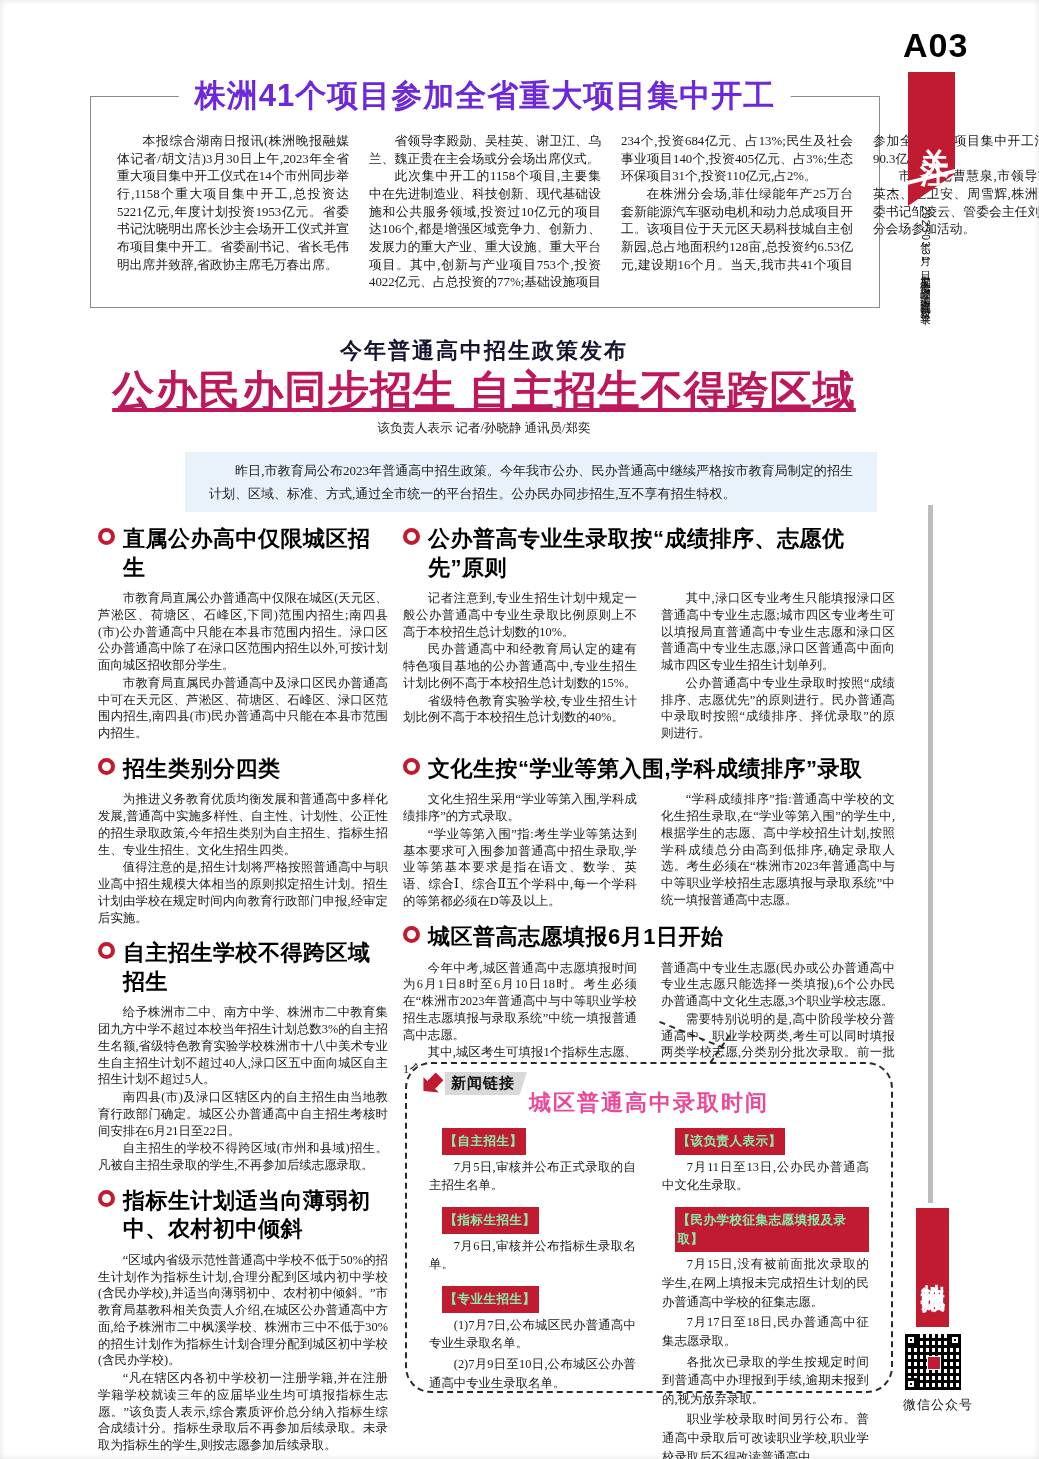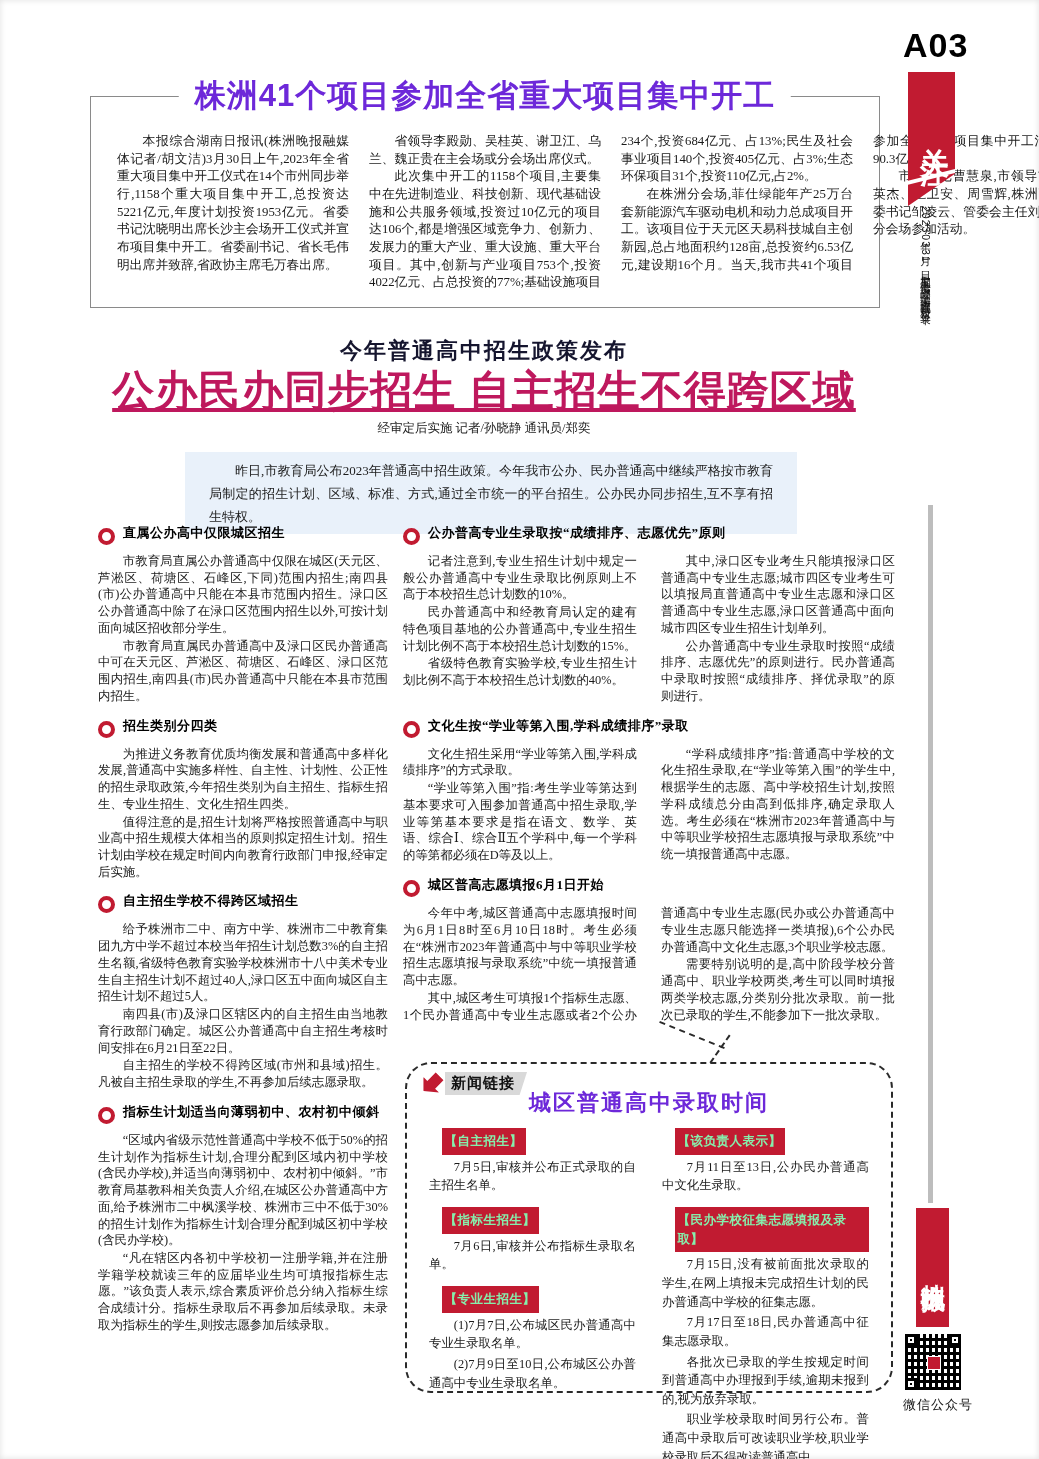--- a/index.html
+++ b/index.html
@@ -36,41 +36,41 @@
   .headline{
     position:absolute;left:60px;top:363px;width:848px;text-align:center;
     font-family:"Liberation Sans","DejaVu Sans",sans-serif;
     font-size:42px;font-weight:bold;color:#be185d;letter-spacing:1px;white-space:nowrap;text-decoration:underline;
   }
   .byline{
     position:absolute;left:90px;top:420px;width:788px;text-align:center;
     font-size:12.5px;color:#222;
   }
   .lead-box{
-    position:absolute;left:185px;top:452px;width:612px;min-height:44px;
+    position:absolute;left:185px;top:452px;width:692px;min-height:44px;
     background:#e9f1fa;padding:8px 24px 6px 24px;box-sizing:border-box;
     font-size:13px;line-height:1.75;color:#1c1c1c;text-align:justify;
   }
   .lead-box p{margin:0;text-indent:2em;}
   .lead-tail{
     position:absolute;left:500px;bottom:-9px;width:20px;height:20px;
     background:#9db7d0;transform:rotate(45deg);z-index:-1;
   }
   
   .col-left{position:absolute;left:98px;top:525px;width:290px;}
   .col-right{position:absolute;left:403px;top:525px;width:492px;}
   .section{margin-bottom:13px;}
   .sec-head{display:flex;align-items:flex-start;margin-bottom:8px;}
   .bullet{
     flex:0 0 auto;width:9px;height:9px;margin:3px 8px 0 0;
     border:4.5px solid #c11b31;border-radius:50%;background:#fff;
   }
   .sec-head h3{
-    margin:0;font-family:Liberation Serif, serif;
-    font-size:13px;font-weight:bold;color:#000;line-height:1.3;letter-spacing:.5px;
+    margin:0;font-family:Liberation Sans, sans-serif;
+    font-size:22px;font-weight:bold;color:#000;line-height:1.3;letter-spacing:.5px;
   }
   .sec-body p{margin:0 0 1px 0;font-size:12.4px;line-height:1.35;text-align:justify;text-indent:2em;}
   .two-col{column-count:2;column-gap:24px;}
   
   .news-box{
     position:absolute;left:405px;top:1062px;width:488px;height:331px;
     border:2px dashed #2a2a2a;border-radius:26px;box-sizing:border-box;
     padding:10px 22px 12px 22px;background:#fff;
   }
   .news-tail1{position:absolute;left:250px;top:-30px;width:70px;border-top:2px dashed #2a2a2a;transform:rotate(22deg);}
@@ -83,21 +83,21 @@
   }
   .news-label .txt{
     background:#d9d9d9;padding:2px 12px 2px 6px;
     clip-path:polygon(0 0,100% 0,91% 100%,0 100%);
     font-family:"Liberation Sans","DejaVu Sans",sans-serif;
     font-size:15px;font-weight:bold;color:#111;letter-spacing:1px;text-align:right;
   }
   .news-title{
     margin:14px 0 10px 0;text-align:center;
     font-family:"Liberation Sans","DejaVu Sans",sans-serif;
-    font-size:22px;font-weight:600;color:#6d28d9;letter-spacing:2px;
+    font-size:22px;font-weight:600;color:#ec4899;letter-spacing:2px;
   }
   .news-entries{column-count:2;column-gap:26px;font-size:12.4px;line-height:1.5;}
   .news-entry{break-inside:avoid-column;margin-bottom:12px;}
   .news-tag{
     display:inline-block;margin-left:1em;margin-bottom:3px;
     background:#c11b31;color:#86efac;font-weight:bold;
     font-family:"Liberation Sans","DejaVu Sans",sans-serif;
     font-size:12.5px;padding:4px 3px;letter-spacing:.5px;
   }
   .news-entry p{margin:0 0 2px 0;text-indent:2em;text-align:justify;}
@@ -162,21 +162,21 @@
       <p>本报综合湖南日报讯(株洲晚报融媒体记者/胡文洁)3月30日上午,2023年全省重大项目集中开工仪式在14个市州同步举行,1158个重大项目集中开工,总投资达5221亿元,年度计划投资1953亿元。省委书记沈晓明出席长沙主会场开工仪式并宣布项目集中开工。省委副书记、省长毛伟明出席并致辞,省政协主席毛万春出席。</p>
       <p>省领导李殿勋、吴桂英、谢卫江、乌兰、魏正贵在主会场或分会场出席仪式。</p>
       <p>此次集中开工的1158个项目,主要集中在先进制造业、科技创新、现代基础设施和公共服务领域,投资过10亿元的项目达106个,都是增强区域竞争力、创新力、发展力的重大产业、重大设施、重大平台项目。其中,创新与产业项目753个,投资4022亿元、占总投资的77%;基础设施项目234个,投资684亿元、占13%;民生及社会事业项目140个,投资405亿元、占3%;生态环保项目31个,投资110亿元,占2%。</p>
       <p>在株洲分会场,菲仕绿能年产25万台套新能源汽车驱动电机和动力总成项目开工。该项目位于天元区天易科技城自主创新园,总占地面积约128亩,总投资约6.53亿元,建设期16个月。当天,我市共41个项目参加全省重大项目集中开工活动,总投资90.3亿元。</p>
       <p>市委书记曹慧泉,市领导胡长春、杨英杰、王卫安、周雪辉,株洲高新区党工委书记邹凌云、管委会主任刘智勇在株洲分会场参加活动。</p>
     </div>
   </div>
 
   <div class="kicker">今年普通高中招生政策发布</div>
   <div class="headline">公办民办同步招生  自主招生不得跨区域</div>
-  <div class="byline">经审定后实施 记者/孙晓静 通讯员/郑奕</div>
+  <div class="byline">该负责人表示 记者/孙晓静 通讯员/郑奕</div>
   <div class="lead-box">
     <div class="lead-tail"></div>
     <p>昨日,市教育局公布2023年普通高中招生政策。今年我市公办、民办普通高中继续严格按市教育局制定的招生计划、区域、标准、方式,通过全市统一的平台招生。公办民办同步招生,互不享有招生特权。</p>
   </div>
 
   <div class="col-left">
     <div class="section">
       <div class="sec-head">
         <span class="bullet"></span>
         <h3>直属公办高中仅限城区招生</h3>

